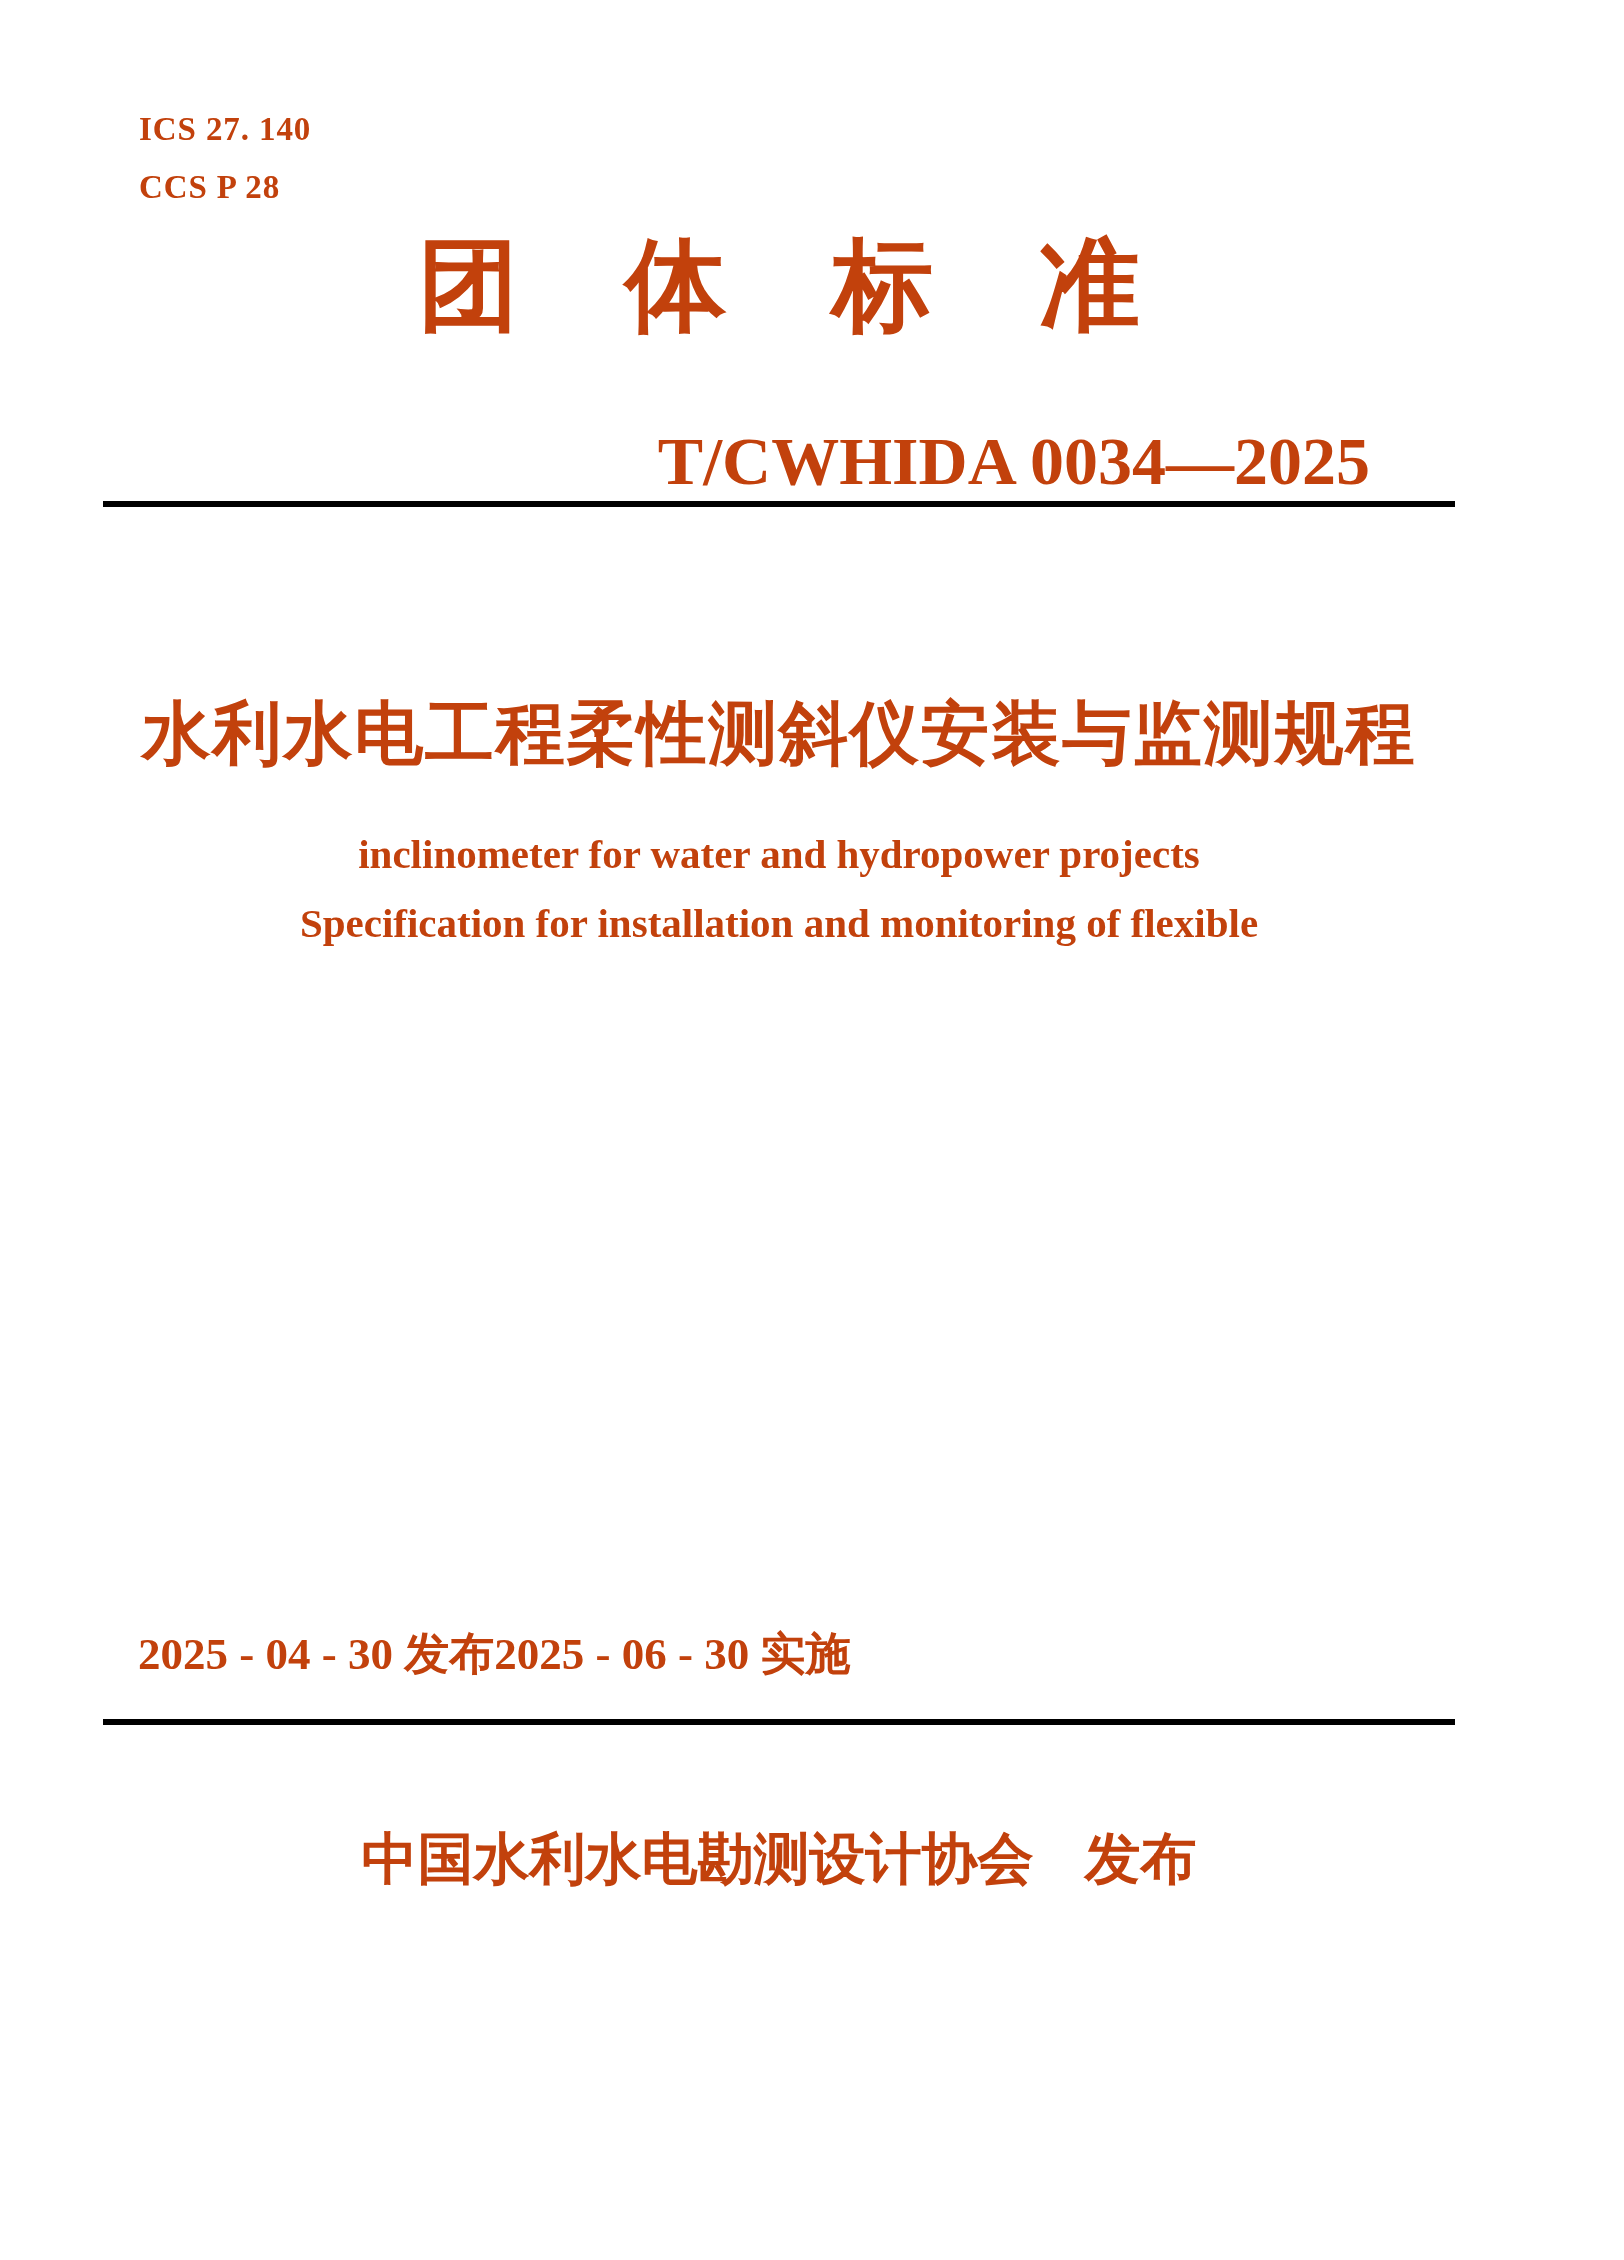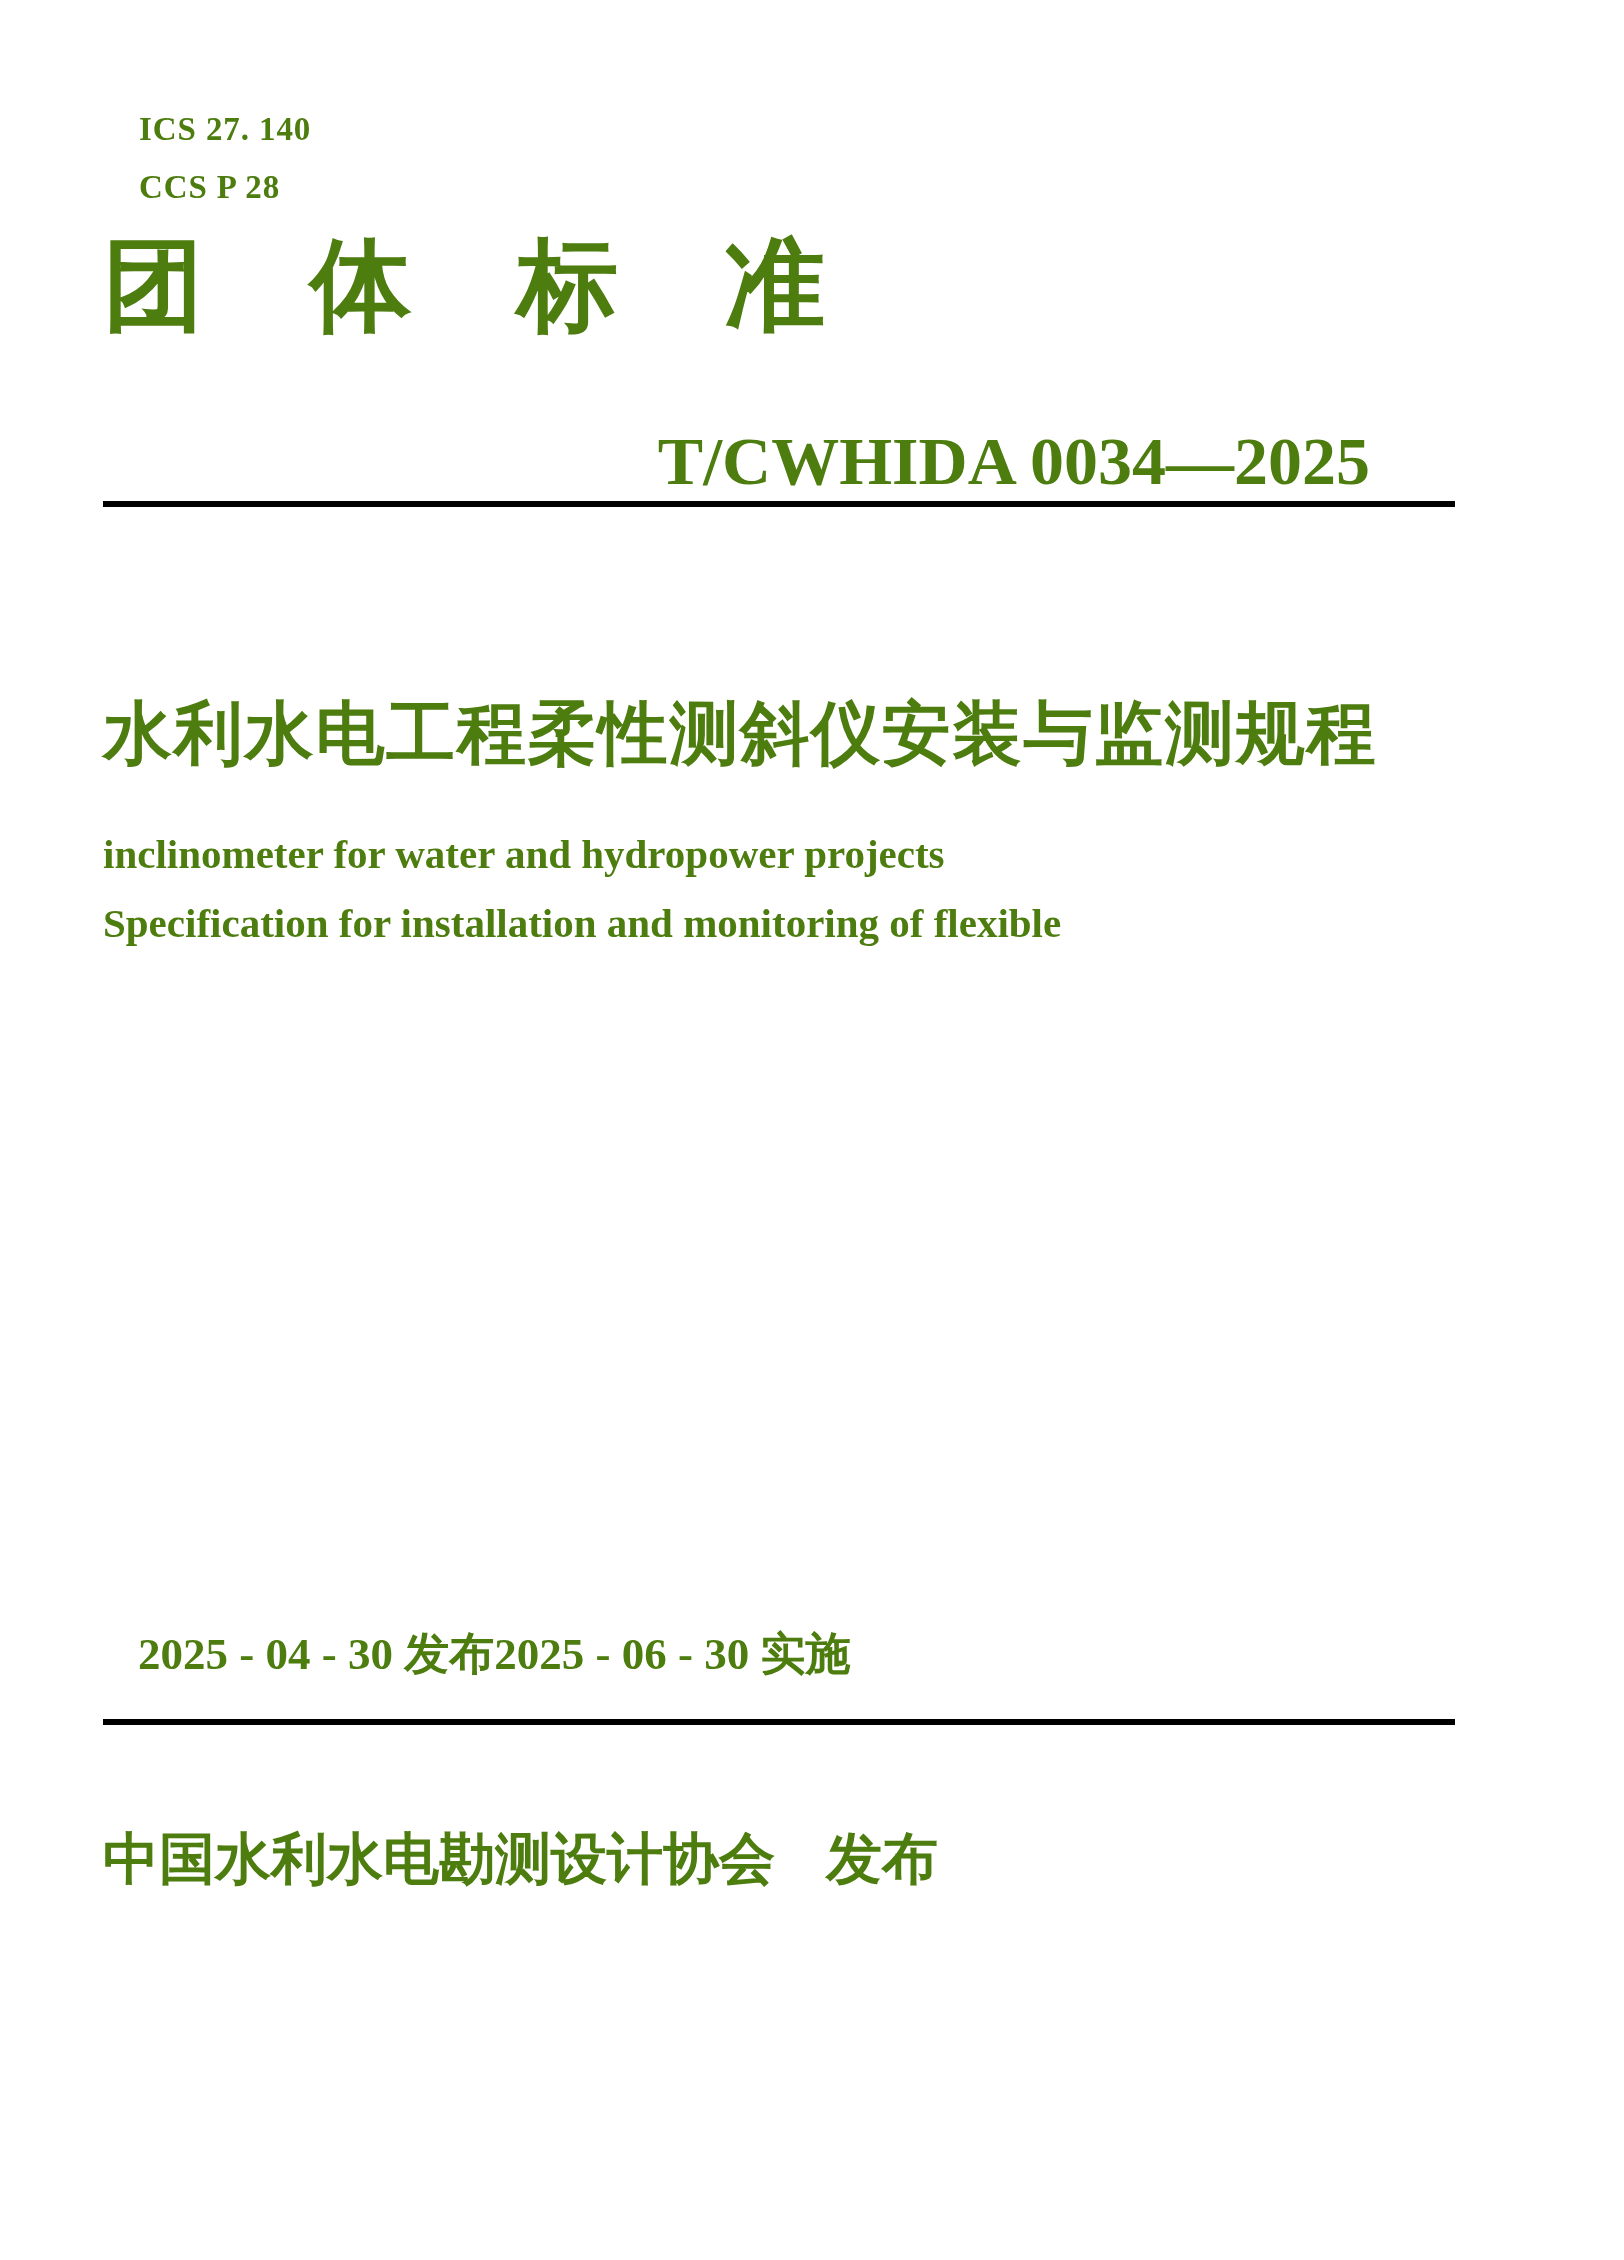--- a/index.html
+++ b/index.html
@@ -5,21 +5,21 @@
   html, body {
     margin: 0;
     padding: 0;
     background: #ffffff;
   }
   .page {
     position: relative;
     width: 1612px;
     height: 2260px;
     background: #ffffff;
-    color: #4d7c0f;
+    color: #c2410c;
     overflow: hidden;
   }
 
   
   .code-line {
     position: absolute;
     left: 139px;
     font-family: "Liberation Serif", serif;
     font-weight: 700;
     font-size: 33px;
@@ -27,20 +27,21 @@
     white-space: pre;
   }
   .code-ics { top: 111px; }
   .code-ccs { top: 169px; }
 
   
   .content-band {
     position: absolute;
     left: 103px;
     width: 1352px;
+    text-align: center;
   }
 
   
   .doc-type {
     top: 228px;
   }
   .doc-type .spread {
     display: inline-block;
     font-family: "Liberation Sans", sans-serif;
     font-weight: 700;

